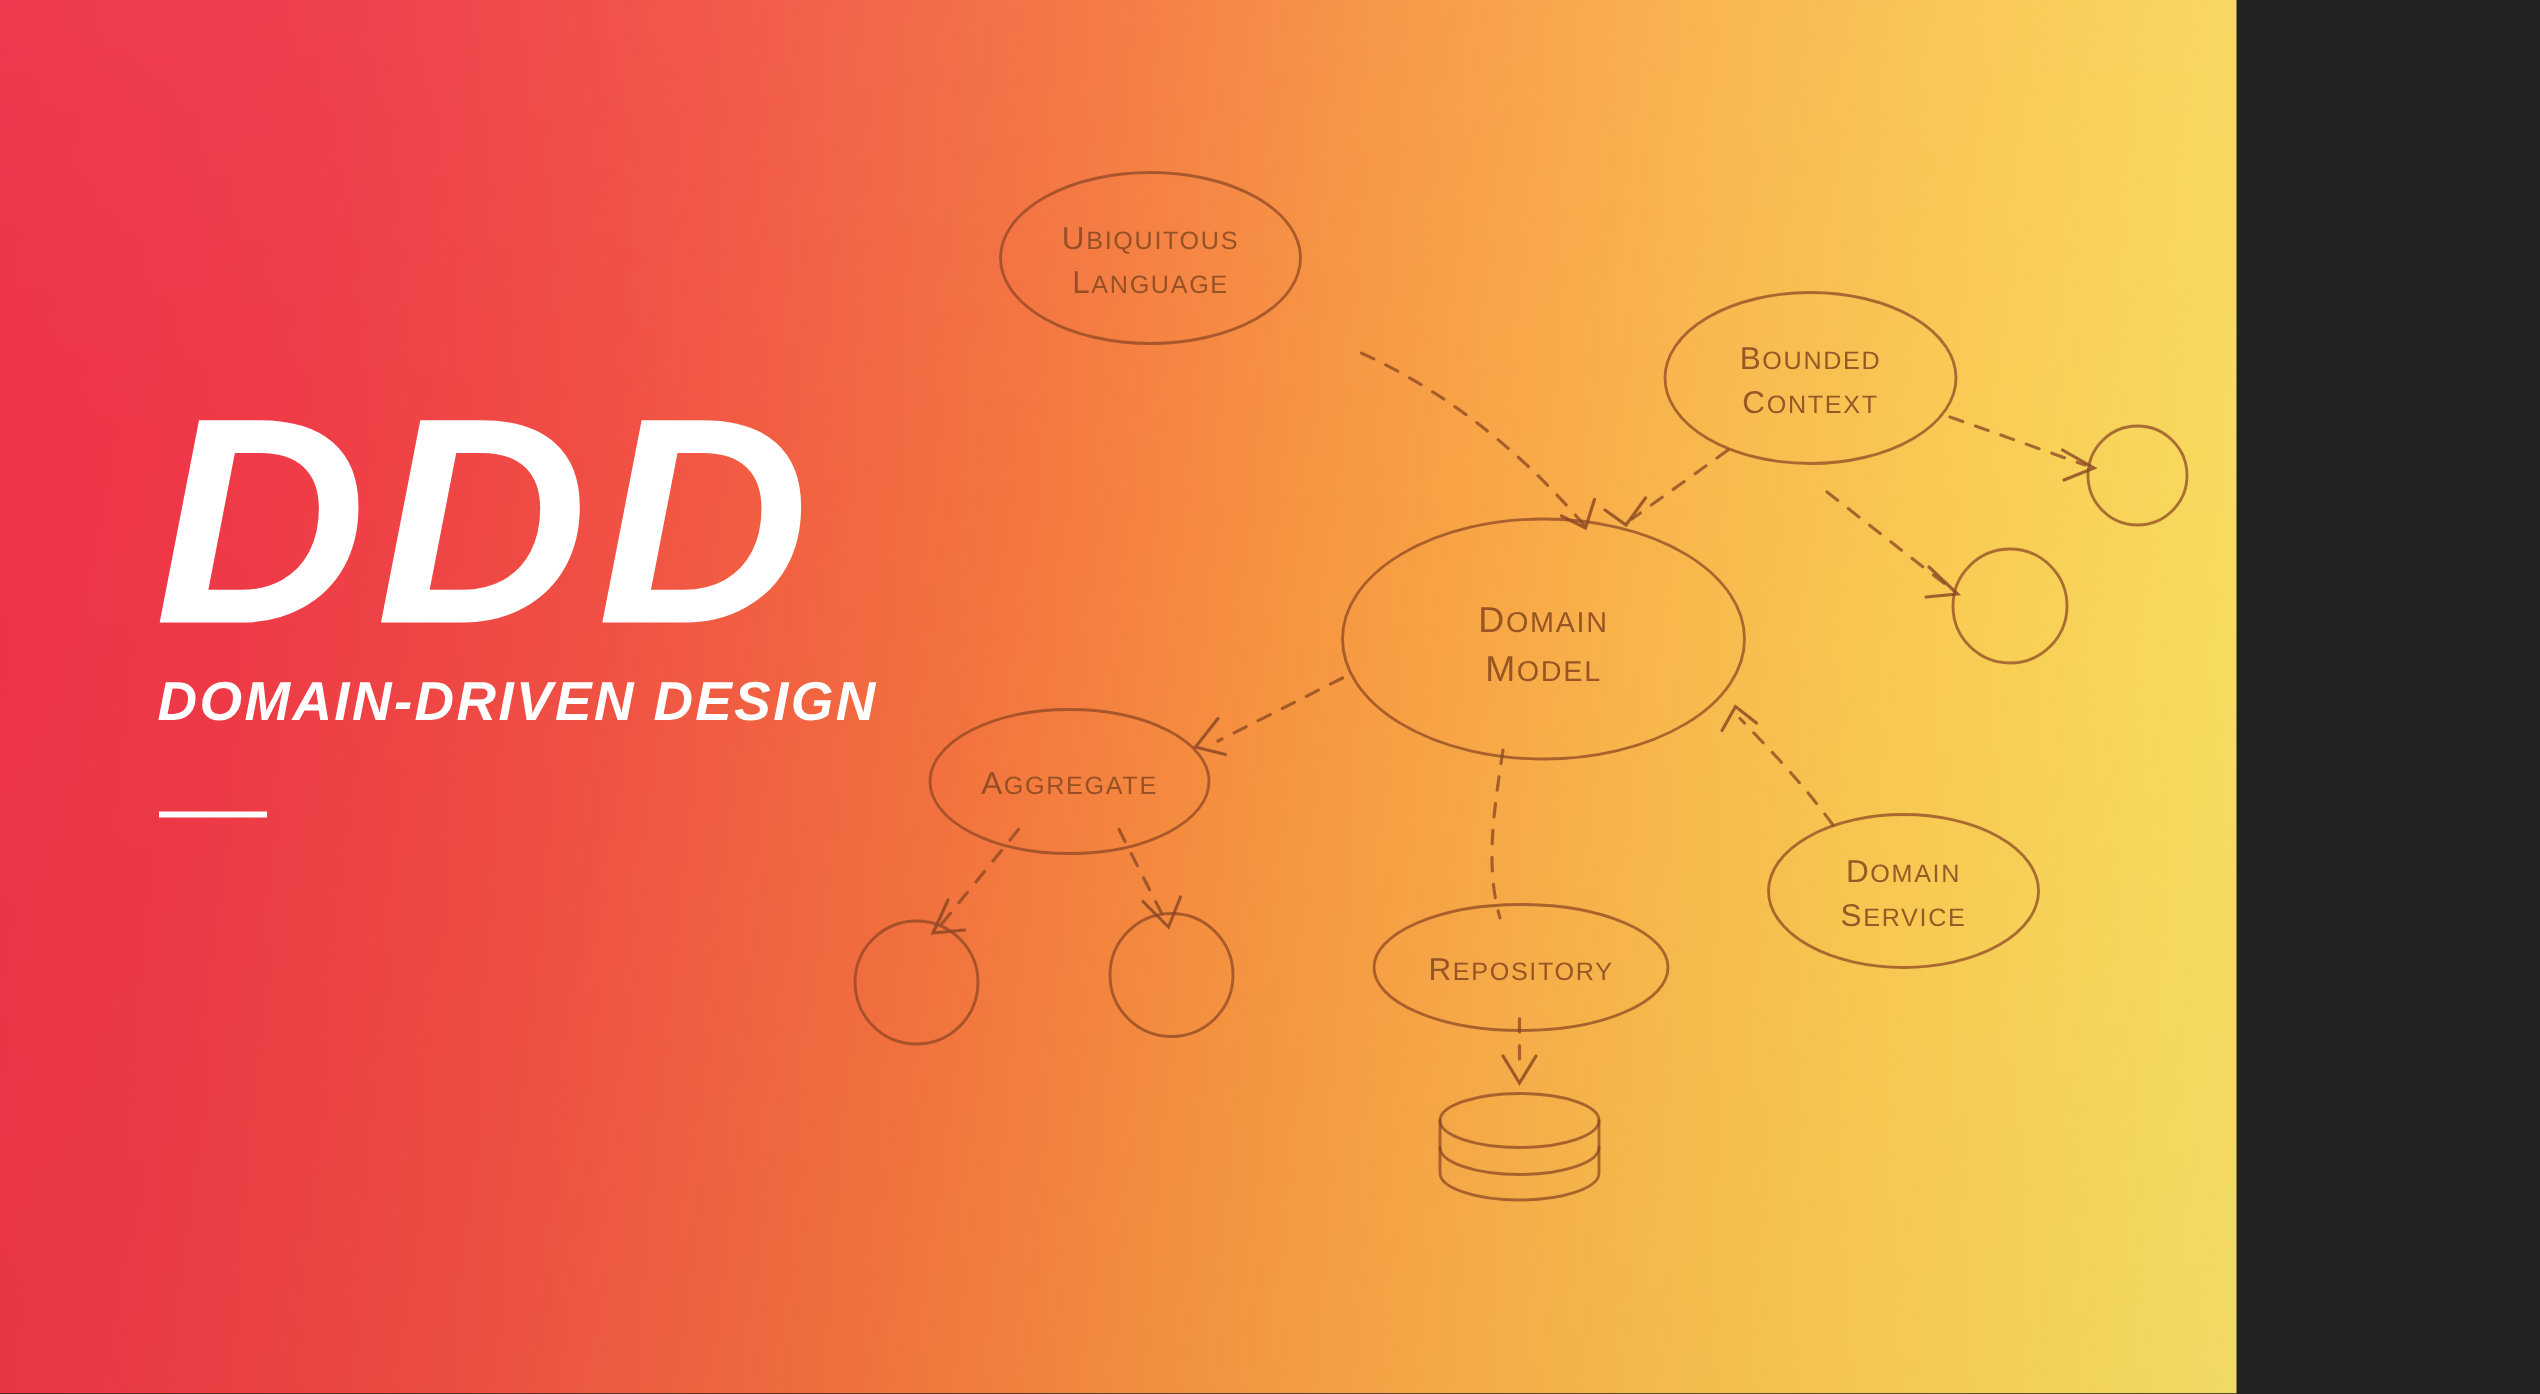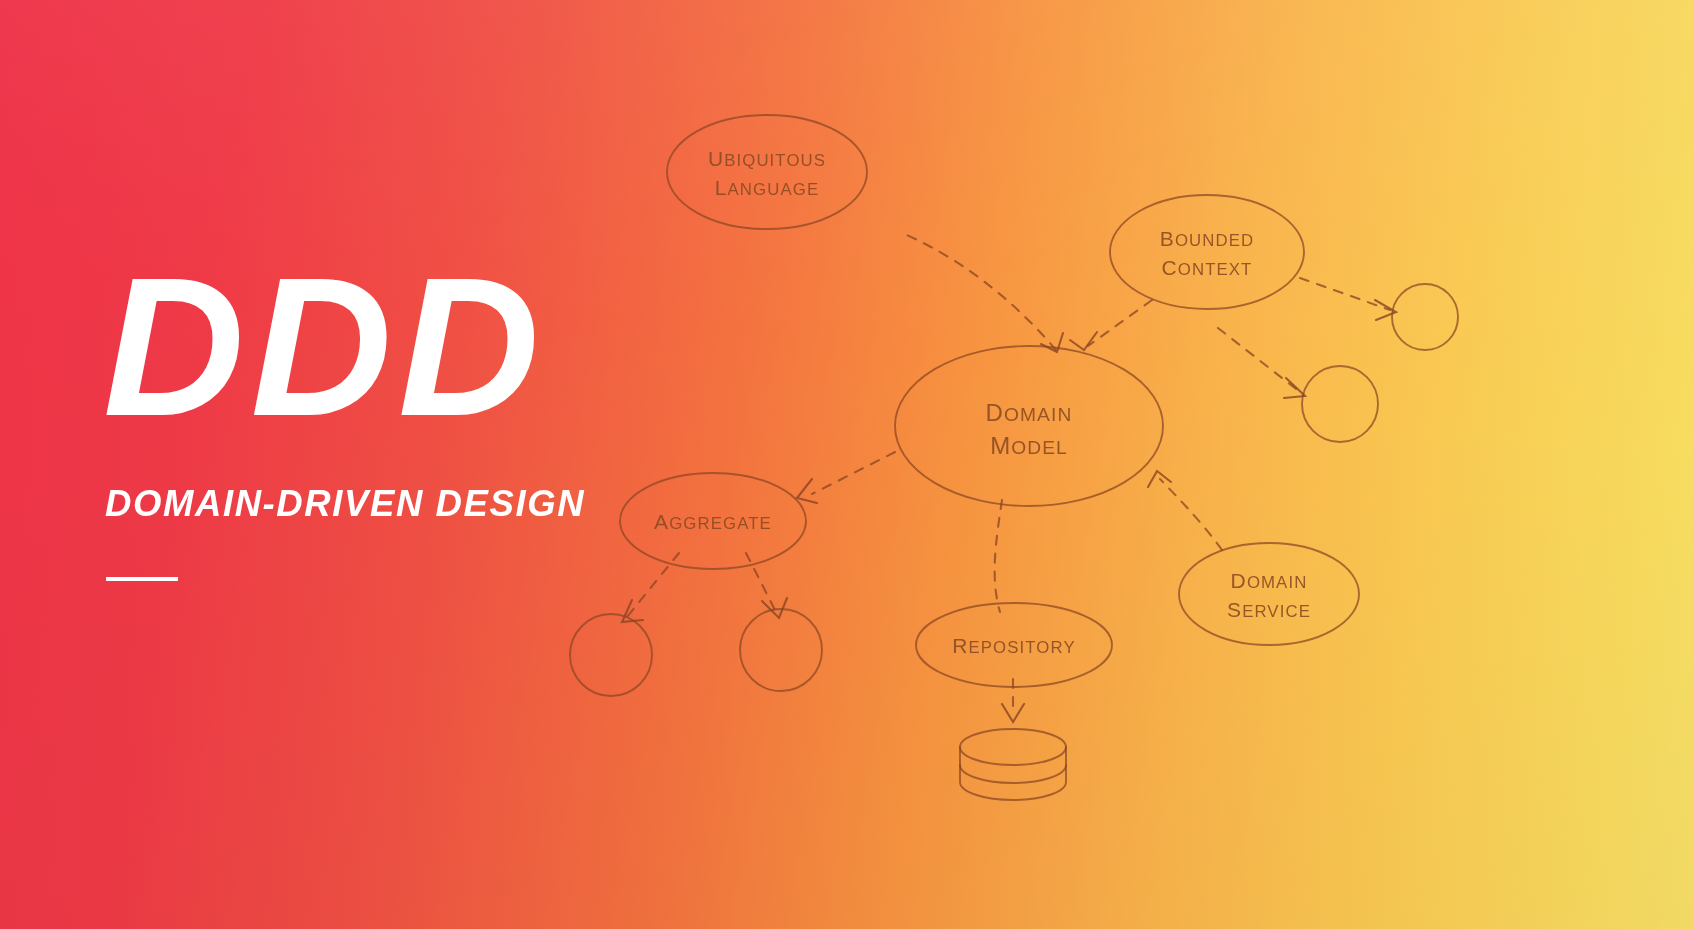--- a/index.html
+++ b/index.html
@@ -2,21 +2,21 @@
 <html><head>
 <meta charset="utf-8">
 <style>
   html, body {
     margin: 0;
     padding: 0;
     background: #222;
   }
   #stage {
     position: relative;
-    width: 1693px;
+    width: 1491px;
     height: 929px;
     overflow: hidden;
     font-family: "Liberation Sans", sans-serif;
     
     background:
       linear-gradient(100deg,
         #ee3248 0%,
         #ef3a47 14%,
         #f05044 28%,
         #f4743f 44%,
@@ -50,21 +50,21 @@
     font-weight: bold;
     letter-spacing: 6px;
     margin: 0;
     white-space: nowrap;
   }
   .hero-subtitle {
     color: #ffffff;
     font-size: 36.5px;
     font-weight: bold;
     letter-spacing: 1.6px;
-    margin: 54px 0 0 2px;
+    margin: 18px 0 0 2px;
     white-space: nowrap;
   }
   .hero-rule {
     margin-top: 52px;
     margin-left: 3px;
     width: 72px;
     height: 4px;
     background: #ffffff;
   }
 

